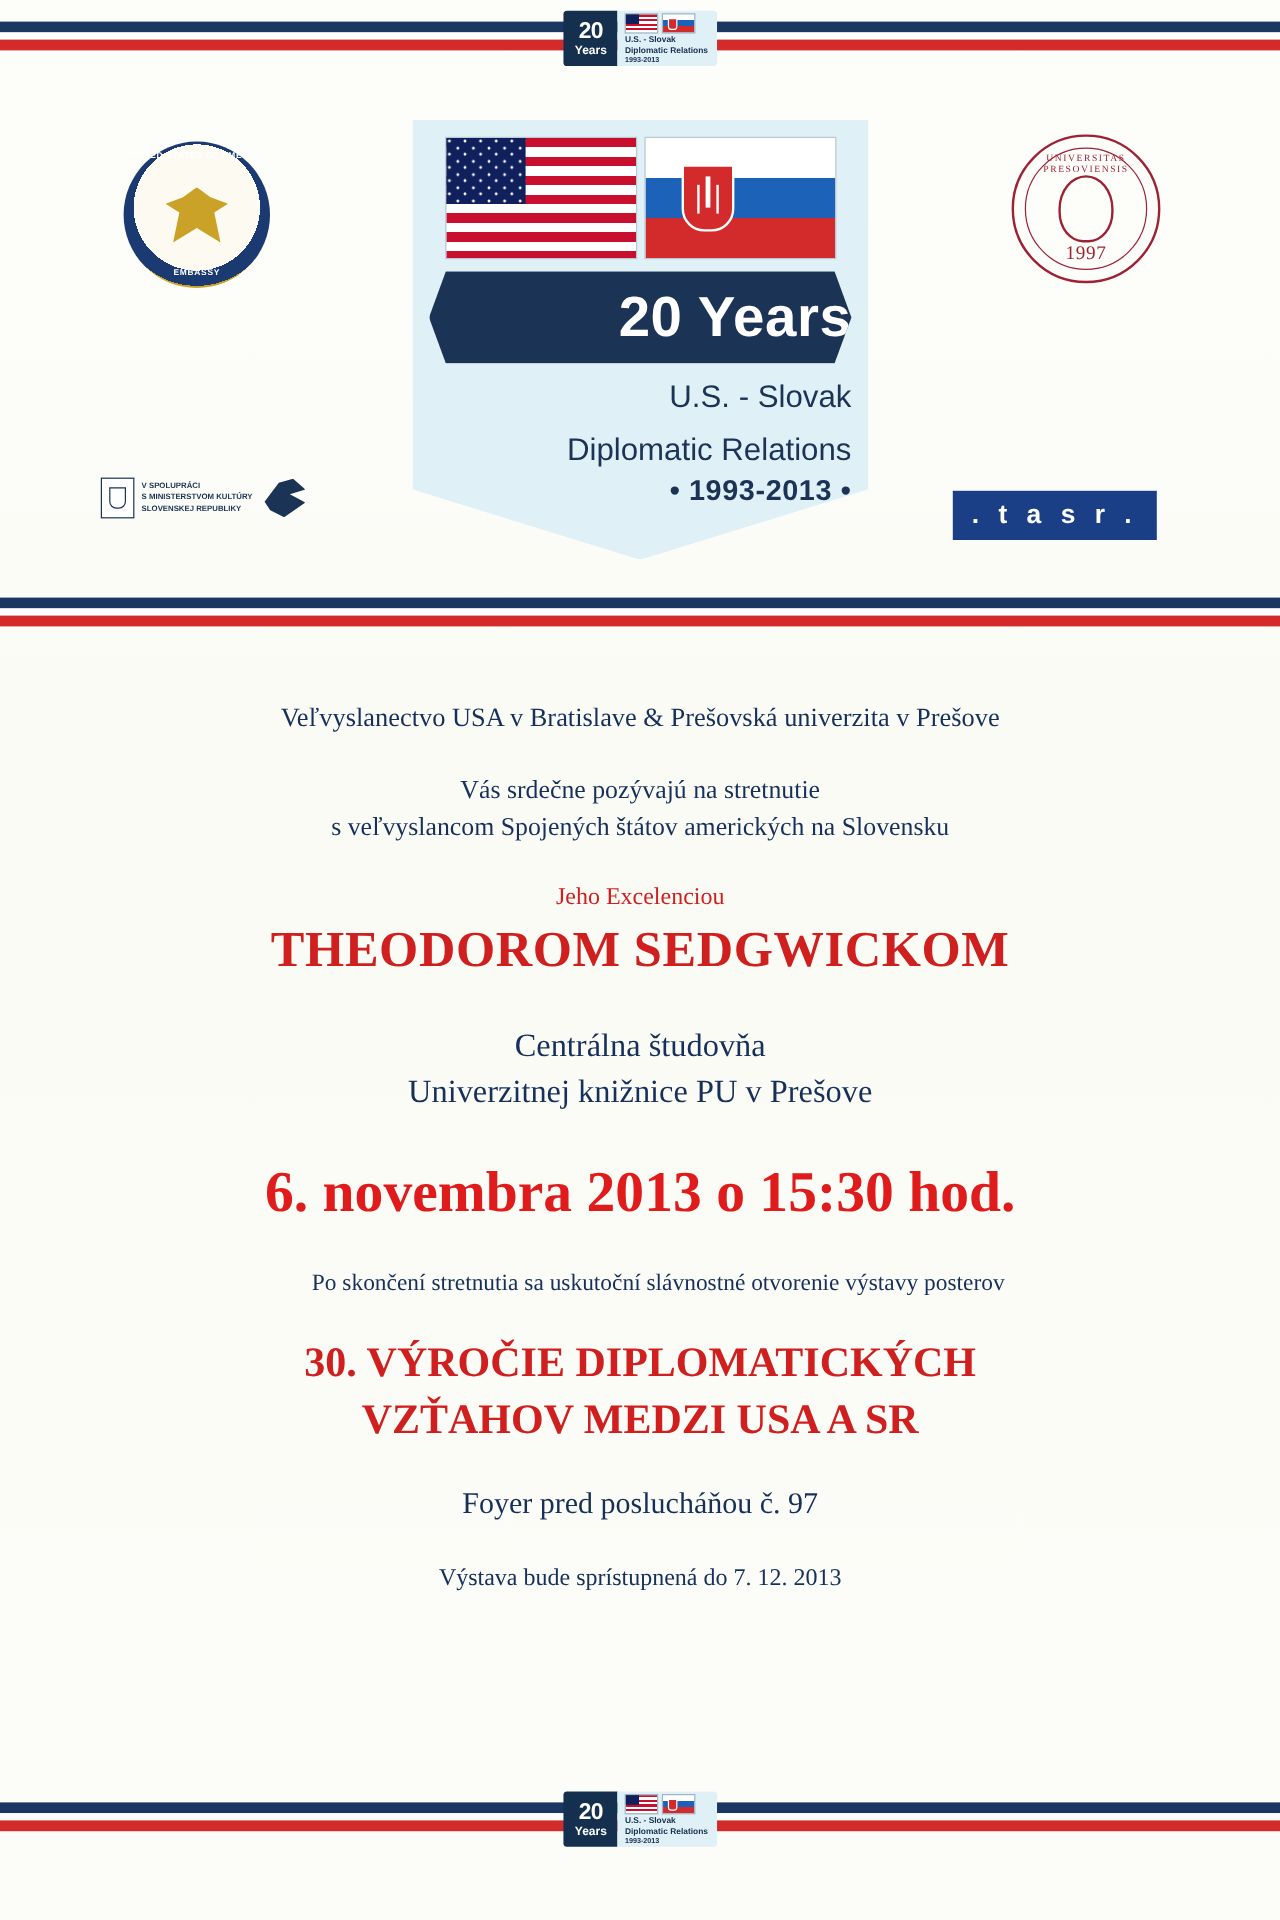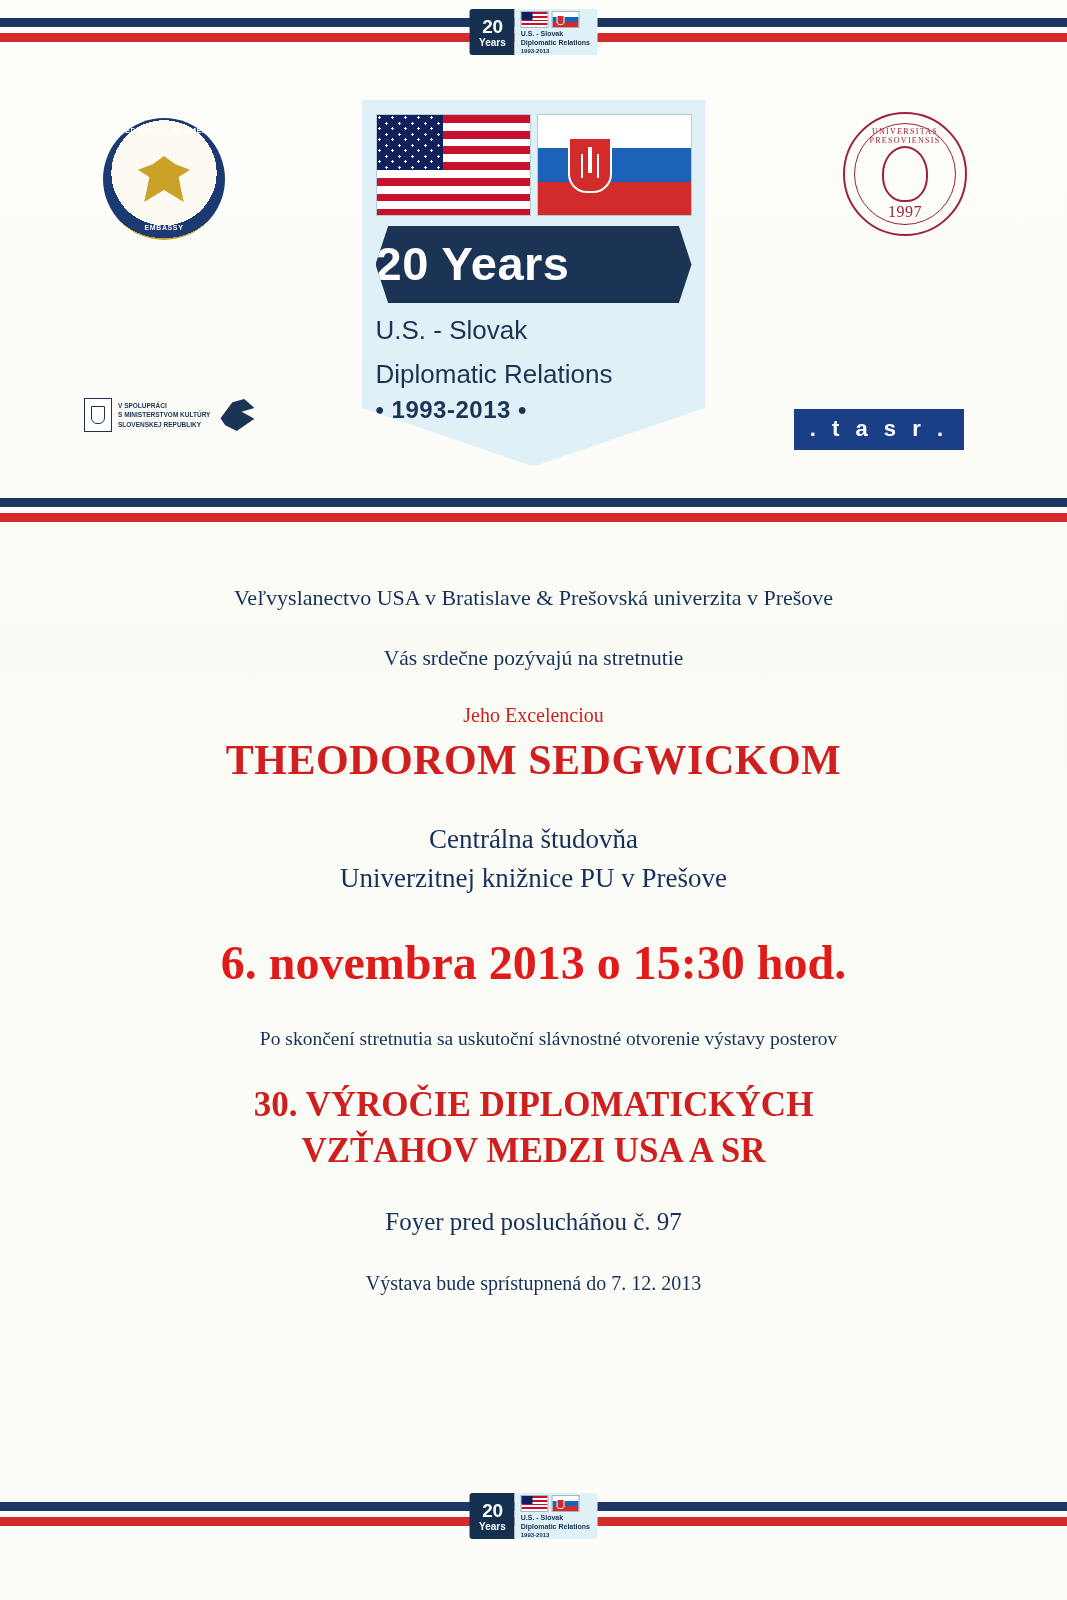--- a/index.html
+++ b/index.html
@@ -95,22 +95,22 @@
     background:#d32b2b; border:1px solid #ffffff;
     border-radius: 0 0 3px 3px;
   }
 
   
   .emblem {
     position: absolute;
     left: 50%;
     transform: translateX(-50%);
     top: 100px;
-    width: 344px;
-    text-align: left;
+    width: 380px;
+    text-align: right;
   }
   .emblem-shield {
     background: #dff0f7;
     padding: 14px 14px 8px 14px;
     clip-path: polygon(0 0, 100% 0, 100% 84%, 50% 100%, 0 84%);
     padding-bottom: 42px;
   }
   .flags-row {
     display: flex;
     justify-content: center;
@@ -433,20 +433,21 @@
     <div class="rule-blue"></div>
     <div class="rule-white"></div>
     <div class="rule-red"></div>
   </div>
 
   <div class="body-text">
     <div class="line-host">Veľvyslanectvo USA v Bratislave &amp; Prešovská univerzita v Prešove</div>
 
     <div class="line-invite">
       <div>Vás srdečne pozývajú na stretnutie</div>
+      <div>s veľvyslancom Spojených štátov amerických na Slovensku</div>
     </div>
 
     <div class="line-excellency">Jeho Excelenciou</div>
     <div class="line-name">THEODOROM  SEDGWICKOM</div>
 
     <div class="line-venue">
       <div>Centrálna študovňa</div>
       <div>Univerzitnej knižnice PU v Prešove</div>
     </div>
 

